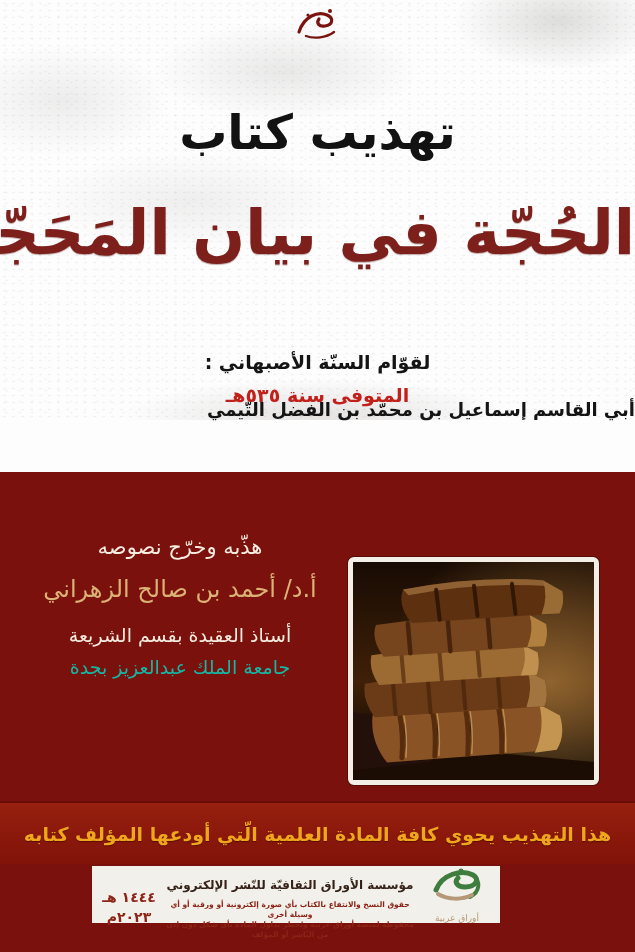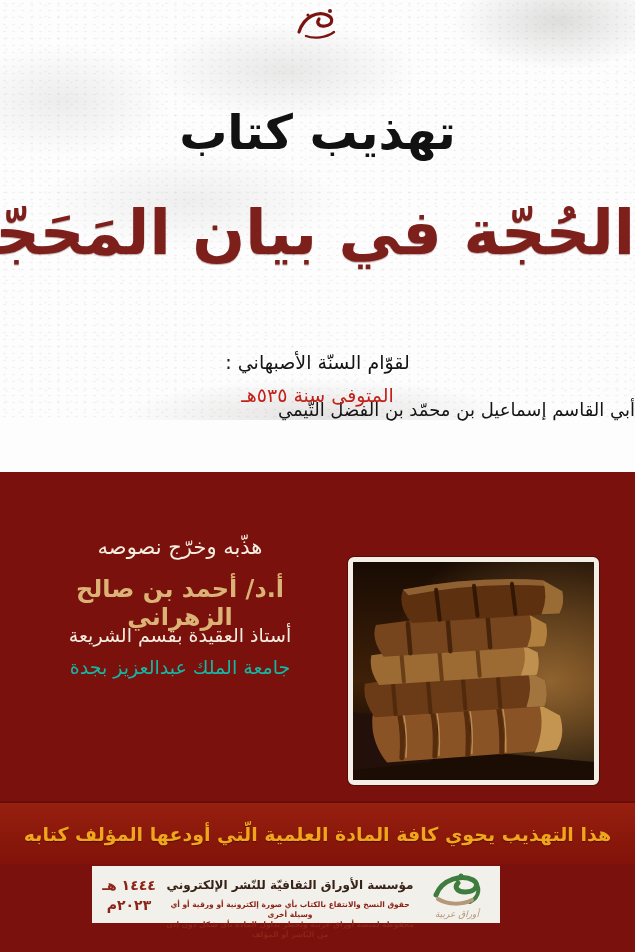--- a/index.html
+++ b/index.html
@@ -24,33 +24,33 @@
   .ornament { position:absolute; top:7px; left:50%; transform:translateX(-50%); }
   .series-title {
     position:absolute; top:104px; width:100%; text-align:center;
     font-size:48px; font-weight:bold; color:#121212; letter-spacing:0;
   }
   .main-title {
     position:absolute; top:196px; width:100%; text-align:center;
     font-size:62px; font-weight:bold; color:#7d201c;
     text-shadow:0 1px 1px rgba(80,20,16,.35); white-space:nowrap;
   }
-  .attrib { position:absolute; width:100%; text-align:center; font-weight:normal; }
+  .attrib { position:absolute; width:100%; text-align:center; font-weight:bold; }
   .attrib-intro  { top:351px; font-size:19px; color:#141414; }
   .attrib-author { top:399px; font-size:18px; color:#141414;text-align:right; }
   .attrib-death  { top:384px; font-size:19px; color:#c1211a; }
 
   
   .maroon-section {
     position:absolute; top:472px; left:0; width:635px; height:480px;
     background:#7a110c;
   }
   .editor-col { position:absolute; top:0; right:300px; left:25px; text-align:center; }
   .dedication { position:absolute; top:63px;  width:100%; font-size:21px; color:#f7eee2; }
-  .editor-name{ position:absolute; top:103px; width:100%; font-size:24px; font-weight:bold; color:#dcb377; }
+  .editor-name{ position:absolute; top:103px; width:100%; font-size:24px; font-weight:normal; color:#dcb377; }
   .role-1 { position:absolute; top:152px; width:100%; font-size:19px; color:#f5ece0; }
   .role-2 { position:absolute; top:184px; width:100%; font-size:19px; color:#14b8a6; }
 
   .book-photo {
     position:absolute; top:85px; left:348px; width:251px; height:228px;
     border:5px solid #f3efe6; border-radius:6px; overflow:hidden;
     background:#2a1508; box-shadow:0 0 0 1px rgba(60,10,5,.6);
   }
   .book-photo svg { display:block; }
 
@@ -63,26 +63,26 @@
   .banner-text {
     font-size:19px; font-weight:bold; color:#f0a61c; white-space:nowrap;
     text-shadow:0 1px 1px rgba(60,10,0,.6);
   }
 
   
   .footer-strip {
     position:absolute; top:394px; left:92px; width:408px; height:57px;
     background:#f2f0ea; display:flex; flex-direction:row; align-items:stretch;
   }
-  .logo-box { width:86px; display:flex; flex-direction:column; align-items:center; justify-content:center; padding-top:2px;font-style:italic; }
+  .logo-box { width:86px; display:flex; flex-direction:column; align-items:center; justify-content:space-between; padding-top:2px; }
   .logo-label { font-size:9px; color:#b59878; margin-top:-2px; }
   .pub-block { flex:1; text-align:center; padding-top:7px; }
   .pub-title { font-size:12px; font-weight:bold; color:#362218; line-height:24px; }
   .pub-rights { margin-top:3px; font-size:7.5px; line-height:10px; color:#8d2418; font-weight:bold; }
-  .dates-box { width:74px; text-align:center; padding-top:9px; color:#8d2418; font-weight:bold; font-size:14px; line-height:20px; }
+  .dates-box { width:74px; text-align:center; padding-top:21px; color:#8d2418; font-weight:bold; font-size:14px; line-height:20px; }
 </style>
 </head>
 <body>
 
 <div class="page">
 
   <div class="top-section">
 
     <span class="ornament">
       <svg width="44" height="34" viewBox="0 0 44 34" fill="none">

